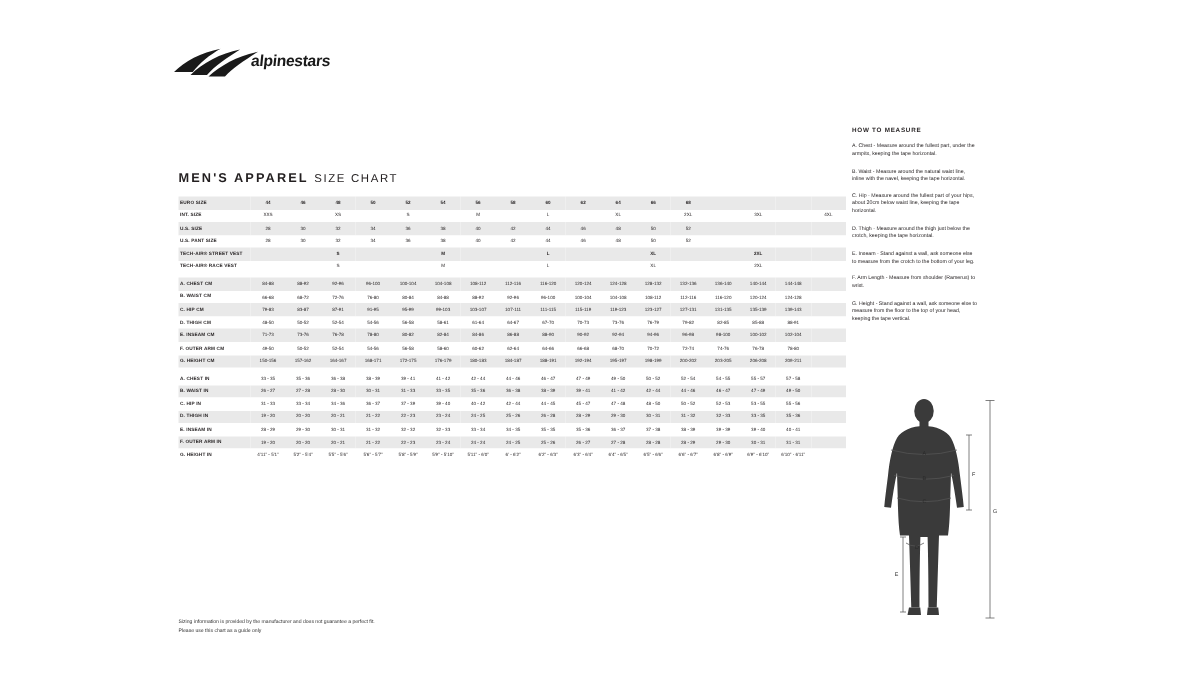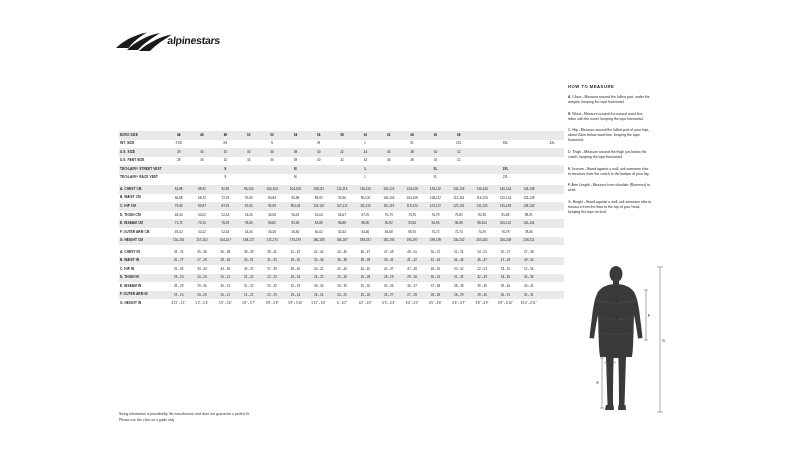--- a/index.html
+++ b/index.html
@@ -57,20 +57,24 @@
         <path d="M8 40 C22 26, 44 14, 70 9 C56 17, 42 28, 33 40 Z"></path>
         <path d="M30 44 C46 28, 70 15, 96 10 C80 20, 62 32, 52 44 Z"></path>
         <path d="M54 46 C70 31, 94 18, 120 13 C104 23, 86 35, 76 46 Z"></path>
       </g>
       <g fill="#1a1a1a" transform="translate(112,14)">
         <text x="0" y="18" font-family="Liberation Sans, sans-serif" font-size="21" font-weight="bold" letter-spacing="-0.5" transform="skewX(-6)">alpinestars</text>
       </g>
     </svg>
   </div>
 
+  <div class="title">
+    <span>MEN'S APPAREL</span>
+    <span class="sub">SIZE CHART</span>
+  </div>
 
   <div class="table-wrap">
     <table>
       <tbody id="table-body">
           <tr class="hdr">
             <td class="lbl">EURO SIZE</td>
             <td>44</td>
             <td>46</td>
             <td>48</td>
             <td>50</td>

